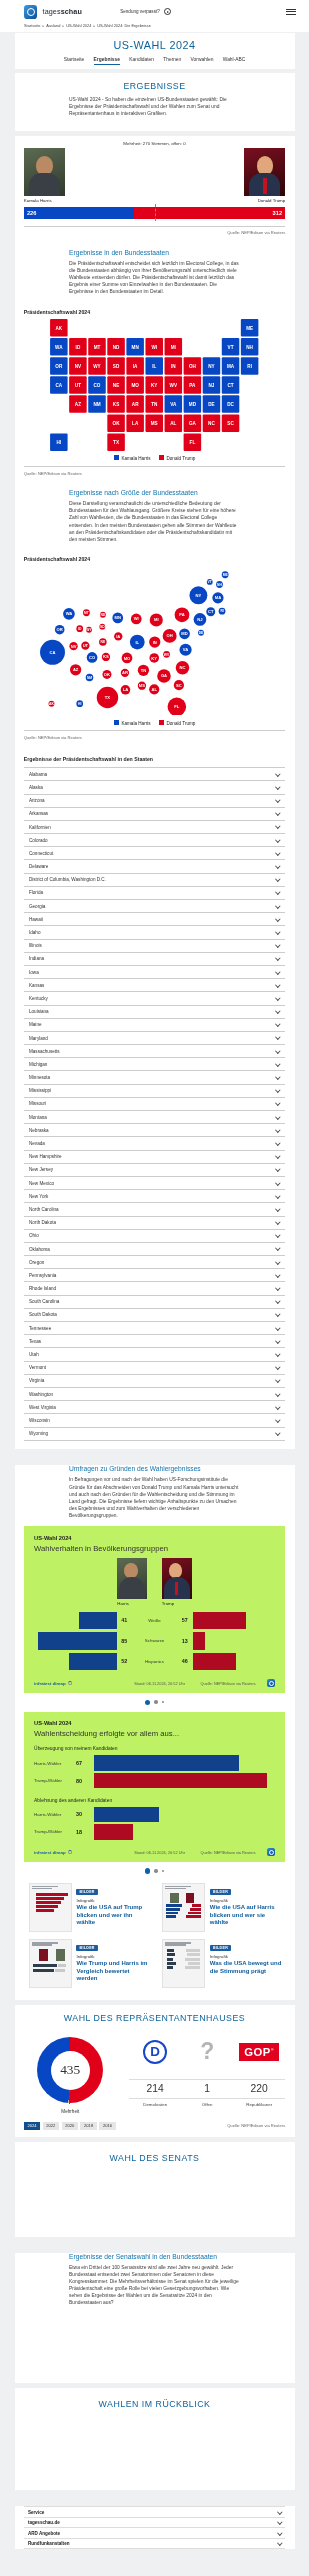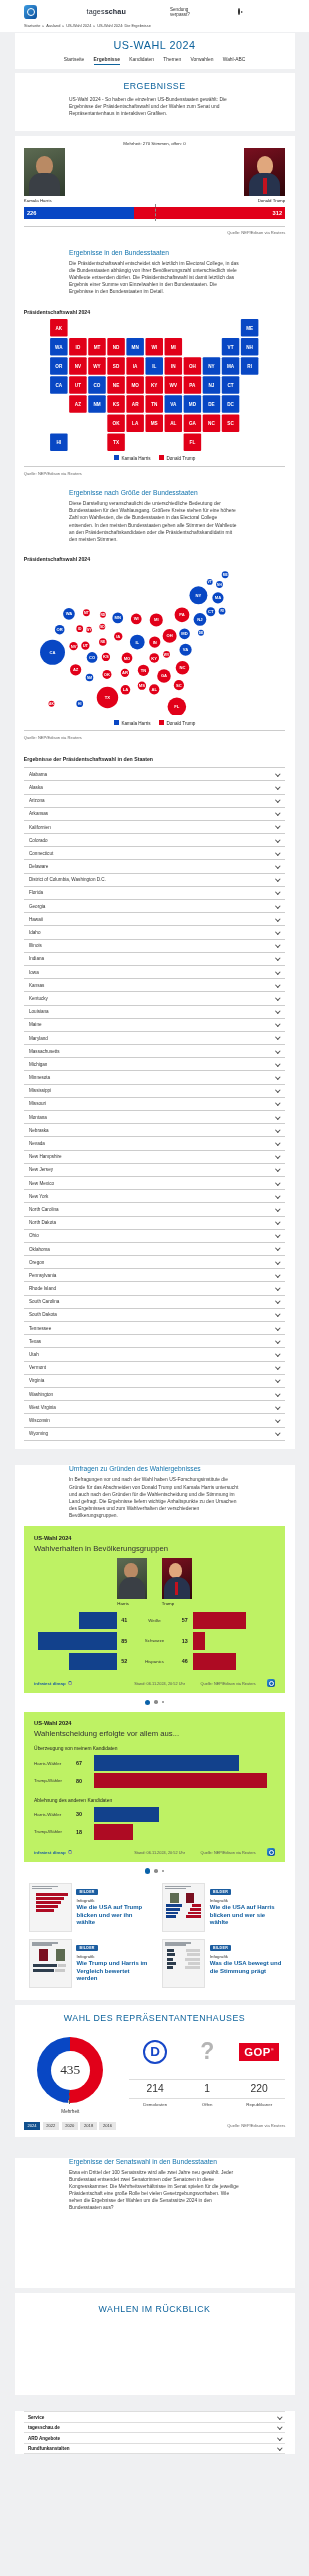--- a/index.html
+++ b/index.html
@@ -3,21 +3,21 @@
 <meta charset="utf-8">
 <style>
   * { margin:0; padding:0; box-sizing:border-box; }
   html,body { width:309px; background:#eff0f2; font-family:"Liberation Sans",sans-serif; color:#333; }
   .page { width:309px; position:relative; }
   .card { width:280px; margin:0 auto; background:#fff; }
   .gap { height:5.2px; }
 
   
   .hdr { width:309px; background:#fff; padding:3.1px 0 0 0; }
-  .hdr-row { display:flex; align-items:center; height:17.5px; padding:0 13.4px 0 24px;gap:44px; }
+  .hdr-row { display:flex; align-items:center; height:17.5px; padding:0 13.4px 0 24px; }
   .ts-logo { width:13.4px; height:13.4px; border-radius:3.1px; background:linear-gradient(135deg,#3d9be0,#0a4e9b); position:relative; flex:0 0 auto; }
   .ts-logo::after { content:""; position:absolute; left:3.1px; top:3.1px; width:6.2px; height:6.2px; border:1px solid #fff; border-radius:50%; }
   .brand { font-size:7.2px; color:#1d2430; margin-left:5.2px; letter-spacing:0.1px; }
   .brand b { font-weight:bold; }
   .missed { margin-left:auto; margin-right:4.1px; font-size:4.6px; color:#333; }
   .play { width:7.2px; height:7.2px; border:0.8px solid #333; border-radius:50%; position:relative; margin-right:77px; }
   .play::after { content:""; position:absolute; left:2.3px; top:1.5px; border-left:2.6px solid #333; border-top:1.8px solid transparent; border-bottom:1.8px solid transparent; }
   .burger { width:9.3px; height:6.2px; border-top:1px solid #333; border-bottom:1px solid #333; position:relative; margin-left:auto; }
   .burger::after { content:""; position:absolute; left:0; top:1.5px; width:100%; height:1px; background:#333; }
   .crumbs { padding:2.1px 24px 4.1px 24px; font-size:3.9px; color:#444; }
@@ -1124,20 +1124,23 @@
           <span class="year">2022</span>
           <span class="year">2020</span>
           <span class="year">2018</span>
           <span class="year">2016</span>
         </div>
       <div class="house-src quelle">Quelle: NEP/Edison via Reuters</div>
     </div>
   </div>
   <div class="gap"></div>
 
+  <div class="card" style="height:95px">
+    <h2 class="blank-card-h">WAHL DES SENATS</h2>
+  </div>
   <div class="gap"></div>
 
   <div class="card" style="height:130px">
     <div class="intro">
       <h3 style="margin-top:10.3px">Ergebnisse der Senatswahl in den Bundesstaaten</h3>
       <p>Etwa ein Drittel der 100 Senatssitze wird alle zwei Jahre neu gewählt. Jeder Bundesstaat entsendet zwei Senatorinnen oder Senatoren in diese Kongresskammer. Die Mehrheitsverhältnisse im Senat spielen für die jeweilige Präsidentschaft eine große Rolle bei vielen Gesetzgebungsvorhaben. Wie sehen die Ergebnisse der Wahlen um die Senatssitze 2024 in den Bundesstaaten aus?</p>
     </div>
   </div>
   <div class="gap"></div>
 

